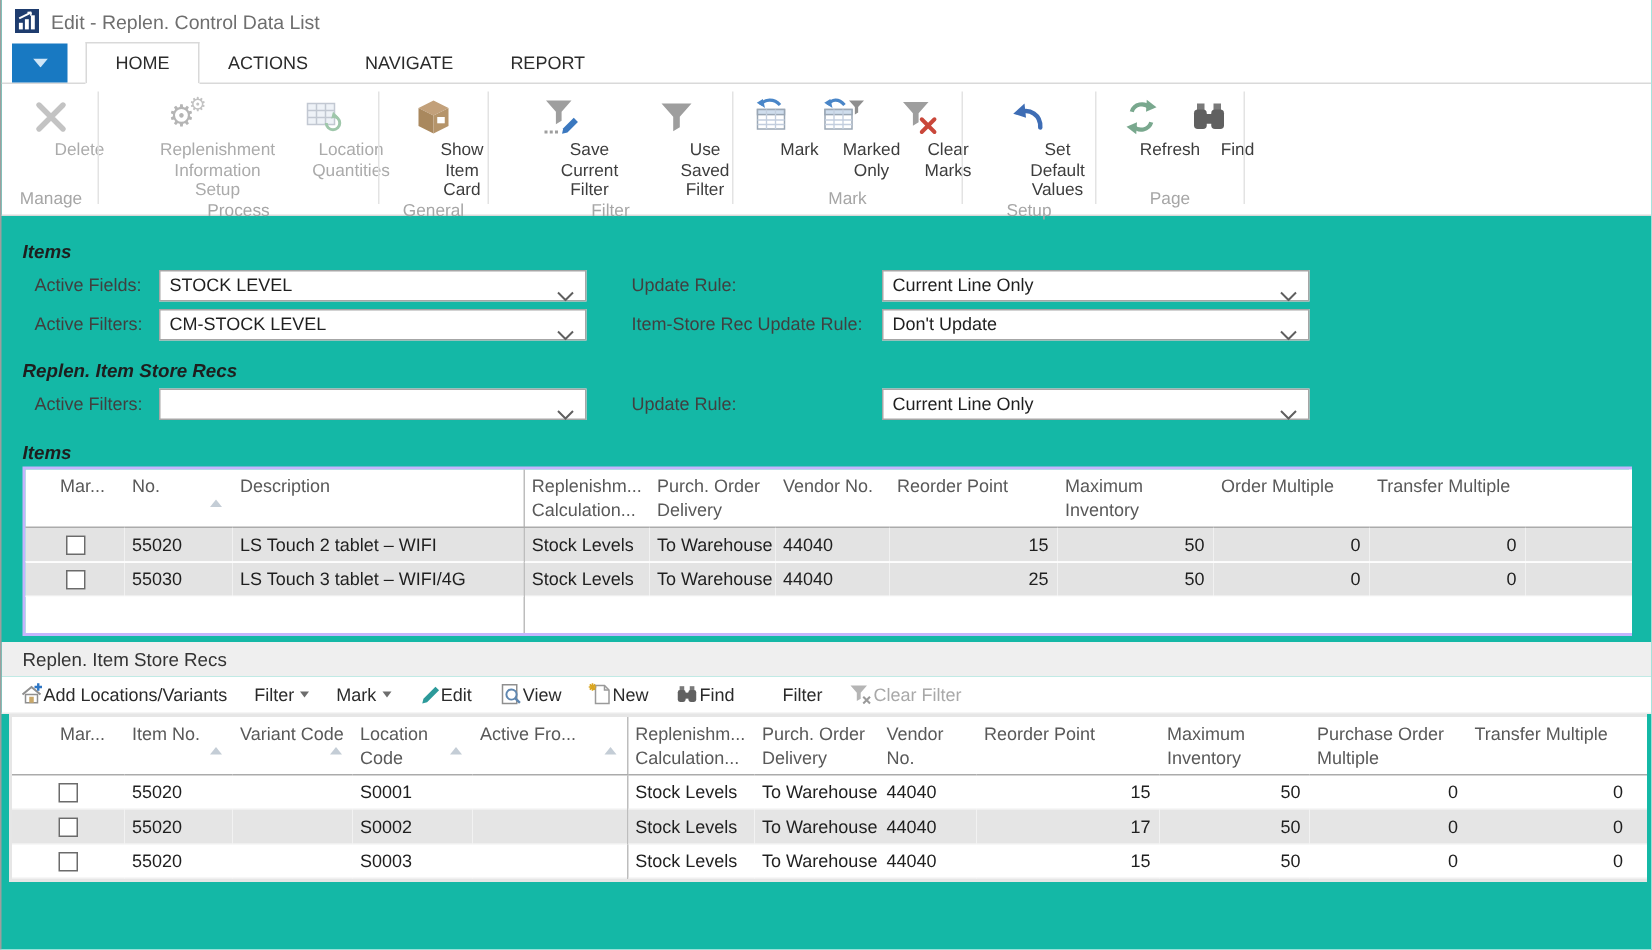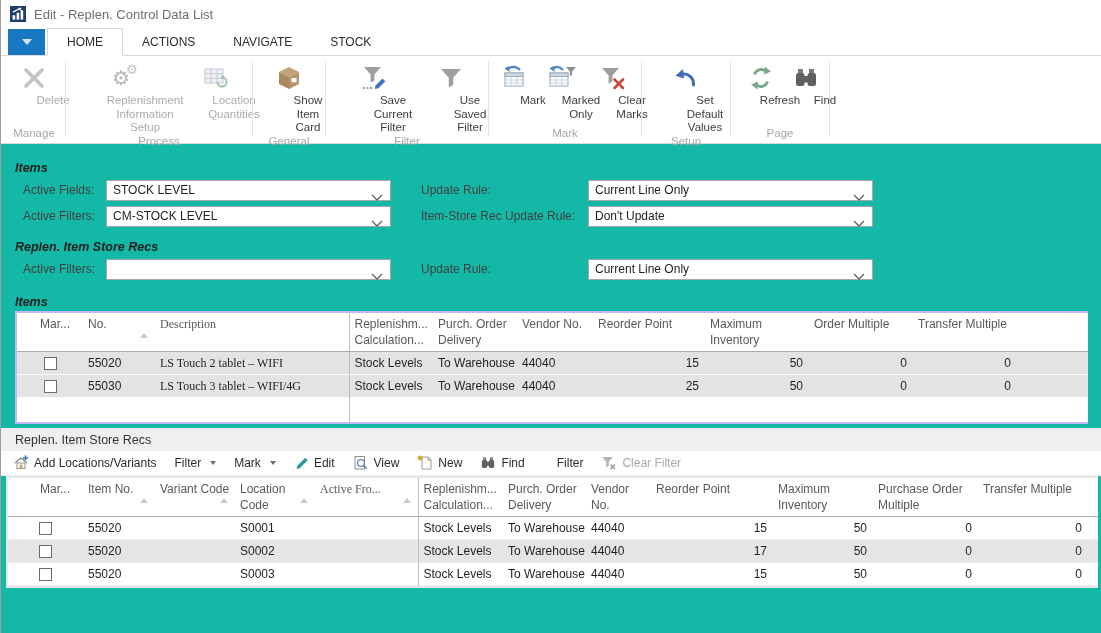--- a/index.html
+++ b/index.html
@@ -12,21 +12,21 @@
   .titlebar { position:absolute; top:0; left:0; right:0; height:28px; display:flex; align-items:center;
               padding-left:9px; gap:8px; background:#fff; }
   .titlebar .title { font-size:13px; color:#6f6f6f; }
 
   
   .tabstrip { position:absolute; top:28px; left:0; right:0; height:28px; display:flex; align-items:flex-end;
               border-bottom:1px solid #d9d9d9; background:#fff; }
   .menu-btn { width:37px; height:26px; background:#1879c2; margin-left:7px; display:flex;
               align-items:center; justify-content:center; cursor:pointer; }
   .tab { padding:6px 19px 6px; font-size:12px; color:#2b2b2b; cursor:pointer; }
-  .tab:first-of-type { margin-left:2px; }
+  .tab:first-of-type { margin-left:12px; }
   .tab.active { background:#fff; border:1px solid #d9d9d9; border-bottom:1px solid #fff; margin-bottom:-1px; font-weight:normal; }
 
   
   .ribbon { position:absolute; top:56px; left:0; right:0; height:88px; background:#fff;
             border-bottom:1px solid #d9d9d9; display:flex; padding-left:3px; }
   .rgroup { display:flex; flex-direction:column; padding:2px 3px 0; }
   .rbuttons { display:flex; flex:1; align-items:flex-start; justify-content:center; }
   .rgl { text-align:center; color:#a6a6a6; font-size:11.5px; padding-bottom:4px; }
   .rdiv { width:1px; background:#e3e3e3; margin:5px 1px 7px; }
   .rbtn { display:flex; flex-direction:column; align-items:center; padding-top:3px; cursor:pointer; }
@@ -46,40 +46,40 @@
 
   
   table.grid { border-collapse:collapse; table-layout:fixed; font-size:12px; background:#fff; }
   .gridwrap { position:absolute; border:2px solid #c4b5fd; background:#fff; }
   .grid th { font-weight:normal; color:#595959; text-align:left; vertical-align:top;
              padding:4px 5px 3px; border-bottom:1px solid #ababab; position:relative;
              line-height:1.3; white-space:normal; cursor:pointer; }
   .grid th.num { padding-right:6px; }
   .grid td { padding:0 5px; height:23px; white-space:nowrap; overflow:hidden; color:#1f1f1f; }
   .grid td.num { text-align:right; padding-right:6px; }
-  .fz { border-right:1px solid #bdbdbd;font-family:Liberation Serif, serif; }
+  .fz { border-right:1px solid #bdbdbd; }
   .g1 tbody tr.datarow { background:#e3e3e3; border-bottom:1px solid #fbfbfb; }
   .g1 tbody tr.emptyrow { background:#fff; }
   .g1 tbody tr.emptyrow td { height:24px; }
   .g2 tbody tr { border-bottom:1px solid #f0f0f0; }
   .g2 tbody tr.hl { background:#e5e5e5; }
   .ckbox { display:inline-block; width:13px; height:13px; border:1px solid #6b6b6b; background:#fff;
            vertical-align:middle; cursor:pointer; }
   .ckcell { text-align:center; }
   .sorta { position:absolute; right:7px; top:20px; width:0; height:0;
            border-left:4px solid transparent; border-right:4px solid transparent;
            border-bottom:5px solid #c4cdd6; }
   th.markh { text-align:right; padding-right:13px; }
 
   
   .secbar { position:absolute; top:428px; left:0; right:0; height:23px; background:#efefef;
             display:flex; align-items:center; padding-left:14px; font-size:12.5px; color:#333; }
   .toolbar { position:absolute; top:451px; left:0; right:0; height:25px; display:flex; align-items:center;
              padding-left:12px; background:#fff; border-bottom:1px solid #ececec; }
-  .titem { display:inline-flex; align-items:center; gap:5px; margin-right:18px; font-size:12px;
+  .titem { display:inline-flex; align-items:center; margin-right:18px; font-size:12px;
            color:#2b2b2b; cursor:pointer; white-space:nowrap; }
   .titem.disabled { color:#a9a9a9; cursor:default; }
   .caret { width:0; height:0; border-left:3.5px solid transparent; border-right:3.5px solid transparent;
            border-top:4px solid #6d6d6d; margin-left:4px; }
 </style>
 </head>
 <body>
 
 <div class="window">
 
@@ -101,21 +101,21 @@
     <div class="menu-btn">
       <span style="display:inline-flex;">
         <svg width="10" height="6" viewBox="0 0 10 6">
             <polygon points="0,0 10,0 5,6" fill="#cfe6f7"></polygon>
           </svg>
       </span>
     </div>
     <span class="tab active">HOME</span>
     <span class="tab">ACTIONS</span>
     <span class="tab">NAVIGATE</span>
-    <span class="tab">STOCK</span>
+    <span class="tab">REPORT</span>
   </div>
 
   <div class="ribbon">
 
     <div class="rgroup">
       <div class="rbuttons">
         <div class="rbtn disabled" style="width:54px">
           <span class="ric">
             <svg width="26" height="26" viewBox="0 0 26 26">
                 <path d="M5 5 L21 21 M21 5 L5 21" stroke="#c3c3c3" stroke-width="3.6" stroke-linecap="round" fill="none"></path>

